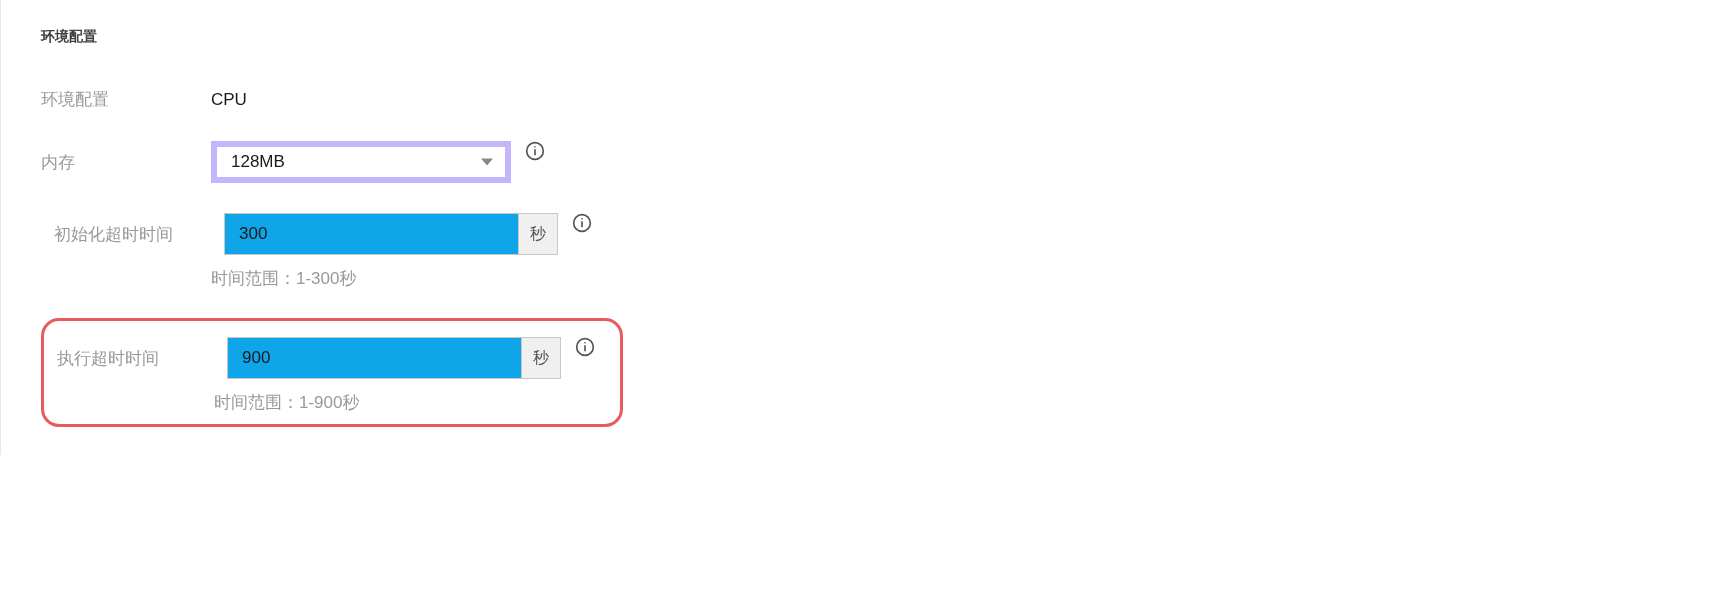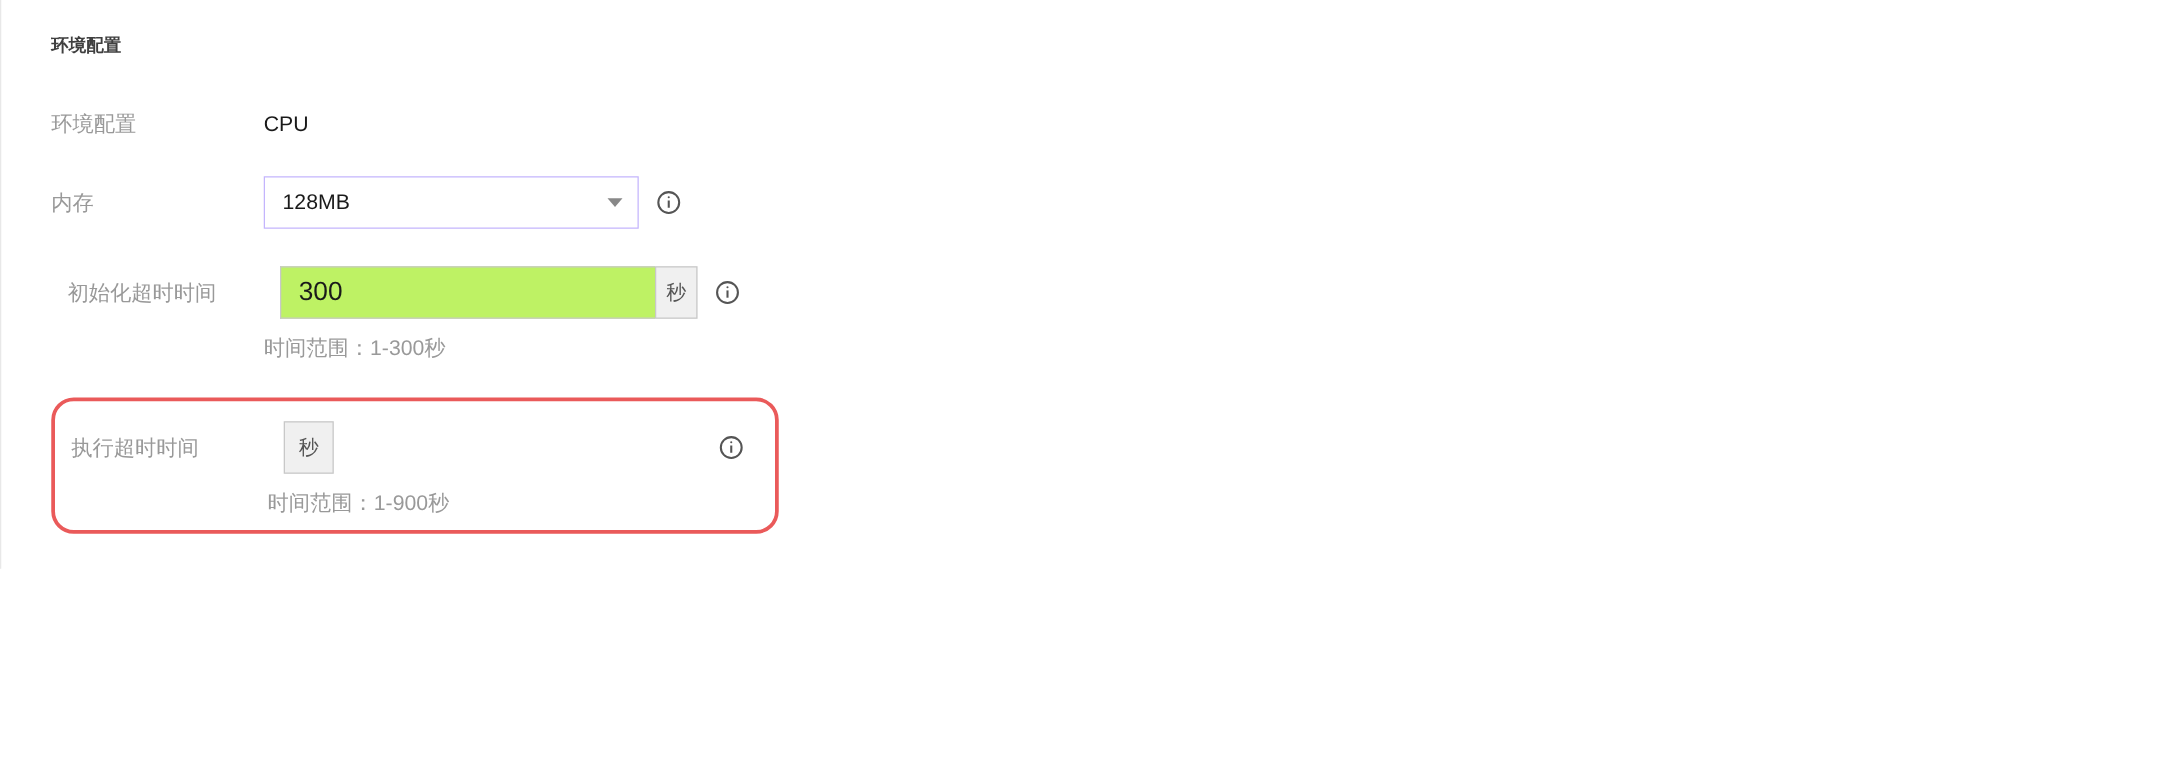--- a/index.html
+++ b/index.html
@@ -27,32 +27,31 @@
     }
     .form-row.with-hint { margin-bottom: 12px; margin-left: 13px; }
     .label-col {
       width: 170px;
       flex: 0 0 170px;
       font-size: 17px;
       color: #999;
     }
     .value-col {
       display: flex;
-      align-items: center;
       gap: 14px;
     }
     .static-value {
       font-size: 17px;
       color: #1a1a1a;
     }
     .select {
       position: relative;
       width: 300px;
       height: 42px;
-      border: 1px solid #c4b5fd;
+      border: 6px solid #c4b5fd;
       background: #fff;
       display: flex;
       align-items: center;
       padding: 0 40px 0 14px;
       font-size: 17px;
       color: #1a1a1a;
       cursor: pointer;
     }
     .select .caret {
       position: absolute;
@@ -76,24 +75,24 @@
       display: flex;
       width: 334px;
       height: 42px;
     }
     .input-group input {
       flex: 1;
       height: 100%;
       border: 1px solid #c8c8c8;
       border-right: none;
       padding: 0 14px;
-      font-size: 21px;
+      font-size: 17px;
       color: #1a1a1a;
       outline: none;
-      background: #bef264;
+      background: #0ea5e9;
     }
     .input-suffix {
       width: 40px;
       height: 100%;
       border: 1px solid #c8c8c8;
       background: #f0f0f0;
       display: flex;
       align-items: center;
       justify-content: center;
       font-size: 16px;
@@ -167,20 +166,21 @@
   </div>
   <div class="hint-row">
     <div class="hint">时间范围：1-300秒</div>
   </div>
 
   <div class="highlight-box">
     <div class="form-row with-hint">
       <div class="label-col">执行超时时间</div>
       <div class="value-col">
         <div class="input-group">
+          <input type="text" value="900" style="">
           <div class="input-suffix">秒</div>
         </div>
         <span class="info-icon">
           <svg viewBox="0 0 24 24" fill="none" stroke="currentColor" stroke-width="2">
               <circle cx="12" cy="12" r="10"></circle>
               <line x1="12" y1="10" x2="12" y2="17"></line>
               <circle cx="12" cy="7" r="1" fill="currentColor" stroke="none"></circle>
             </svg>
         </span>
       </div>

